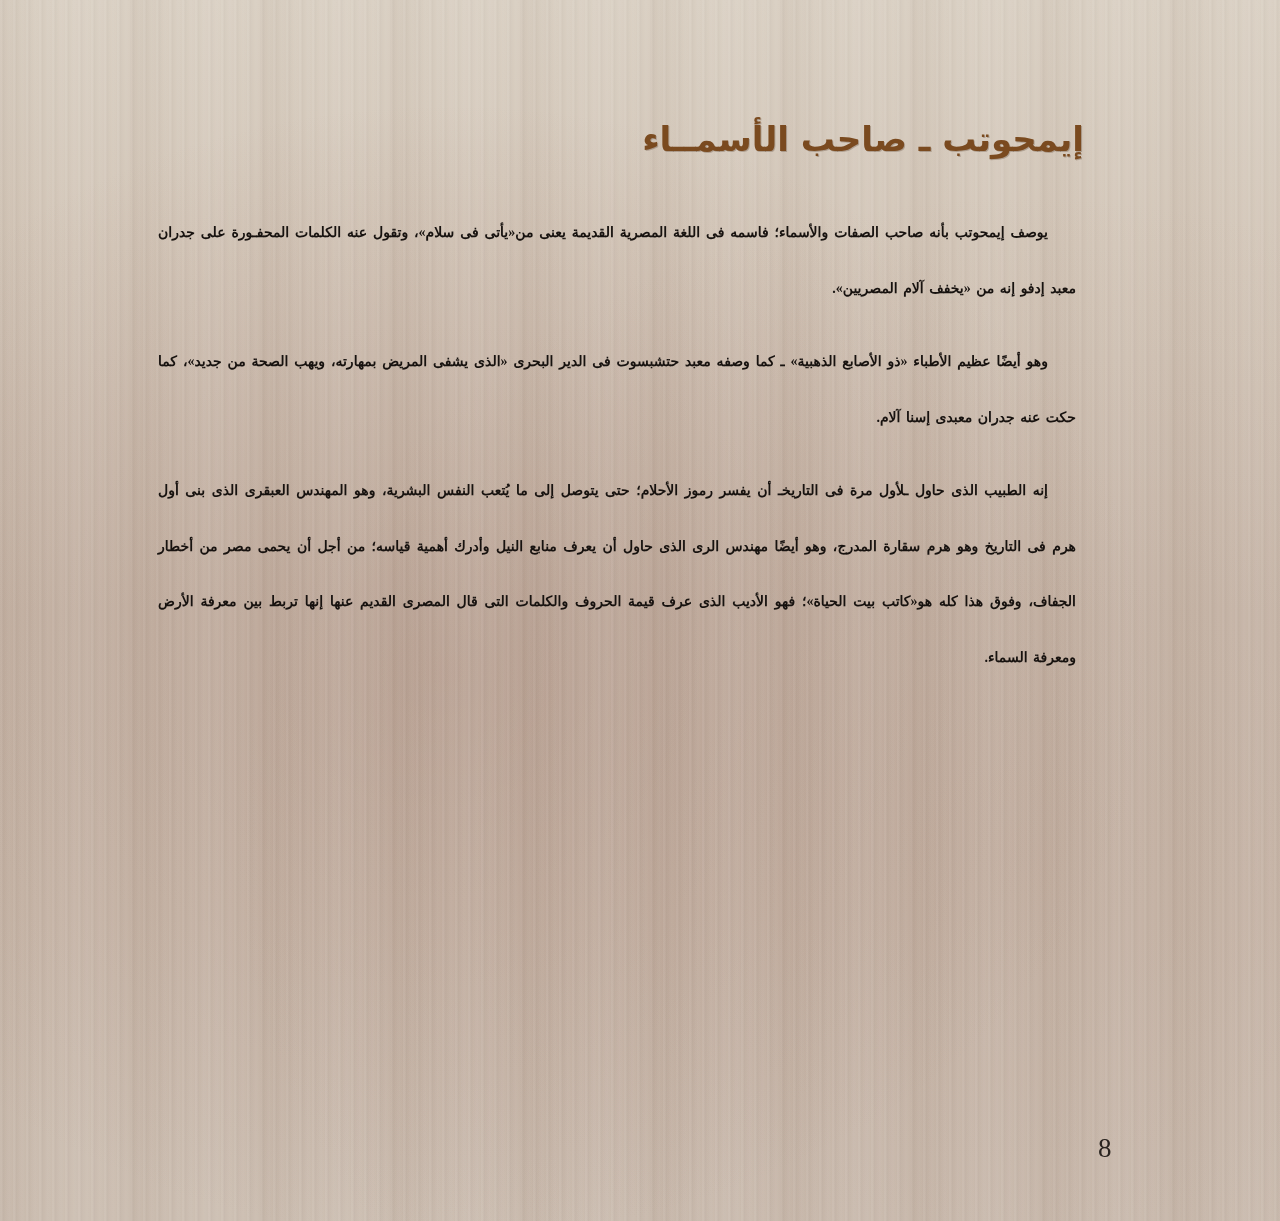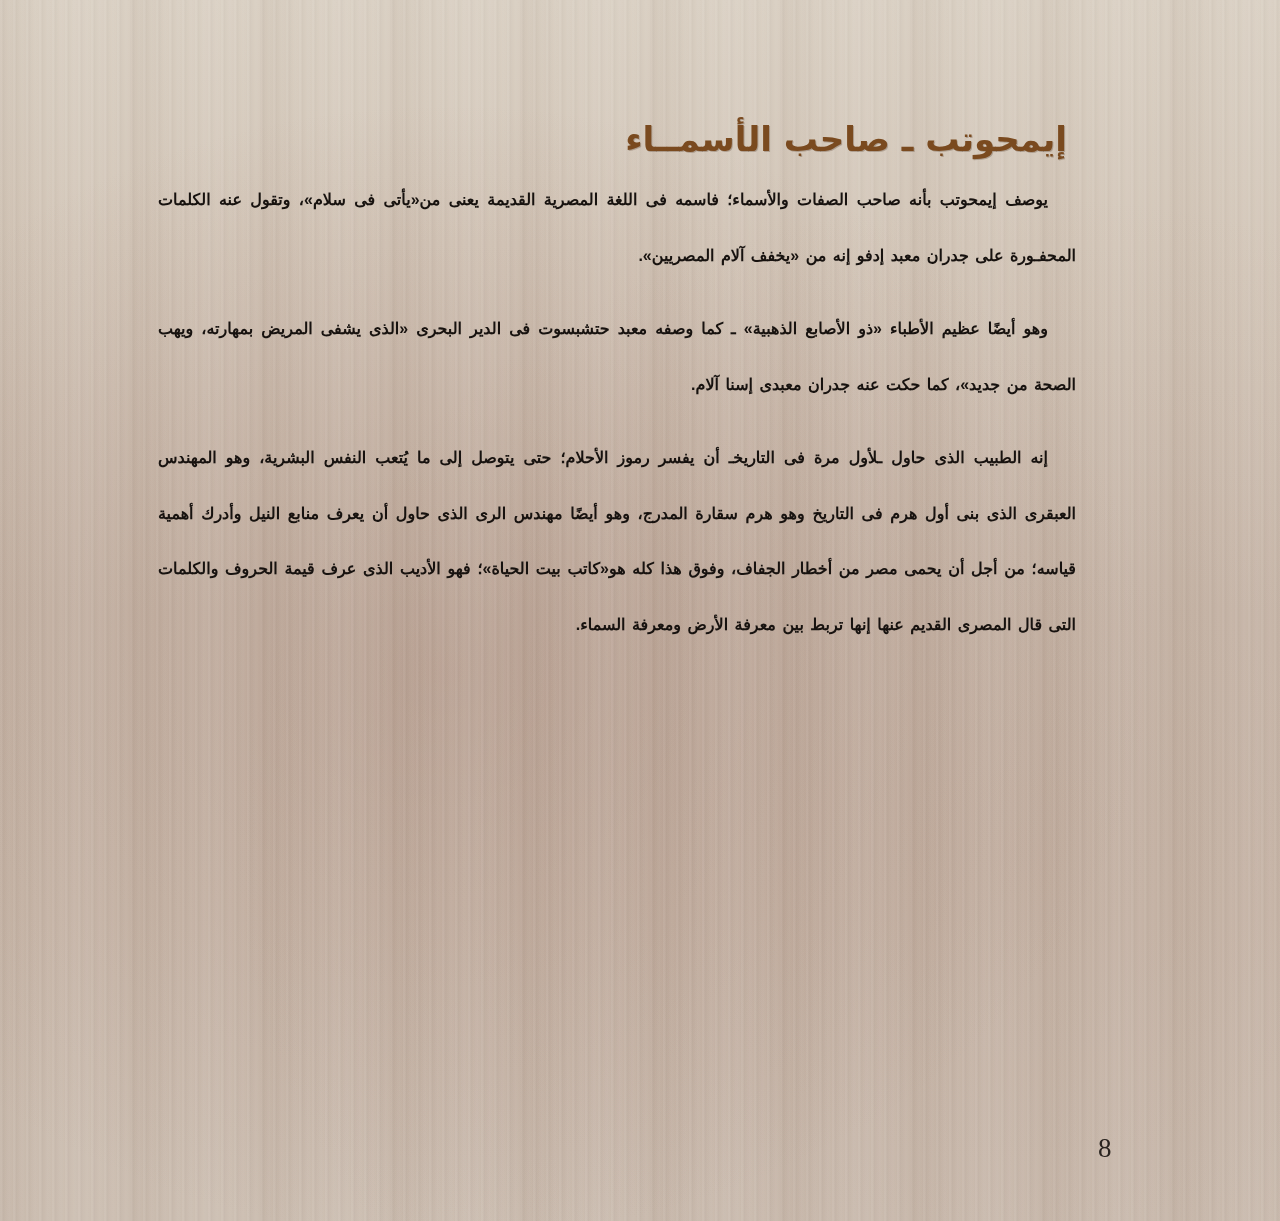--- a/index.html
+++ b/index.html
@@ -17,41 +17,41 @@
       linear-gradient(180deg, #d9cfc2 0%, #d2c5b7 20%, #c8b8aa 50%, #c9b9ab 75%, #cbbdb0 100%);
   }
   .page {
     position: absolute;
     left: 0; top: 0;
     width: 1280px; height: 1221px;
   }
   .title {
     position: absolute;
     top: 112px;
-    right: 213px;
+    right: 196px;
     margin: 0;
     direction: rtl;
     font-family: "DejaVu Sans", sans-serif;
     font-weight: bold;
     font-size: 34px;
     line-height: 54px;
     color: #7a4a1f;
     letter-spacing: 1px;
     text-shadow: 1px 1px 0 rgba(60,30,10,0.25);
     white-space: nowrap;
   }
   .body-text {
     position: absolute;
-    top: 172px;
+    top: 205px;
     left: 158px;
     width: 918px;
     direction: rtl;
-    font-family: Liberation Sans, sans-serif;
+    font-family: Liberation Serif, serif;
     font-weight: bold;
-    font-size: 16px;
+    font-size: 14px;
     color: #17120f;
   }
   .para {
     margin: 0 0 18px 0;
     line-height: 55.5px;
     text-align: justify;
     text-align-last: right;
     text-indent: 28px;
     word-spacing: 2px;
   }

